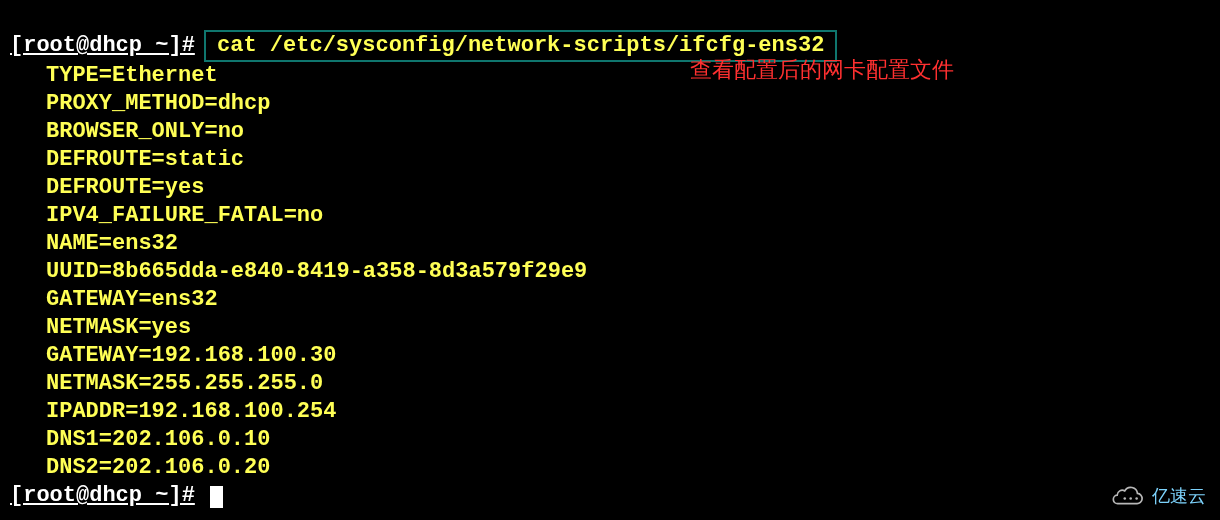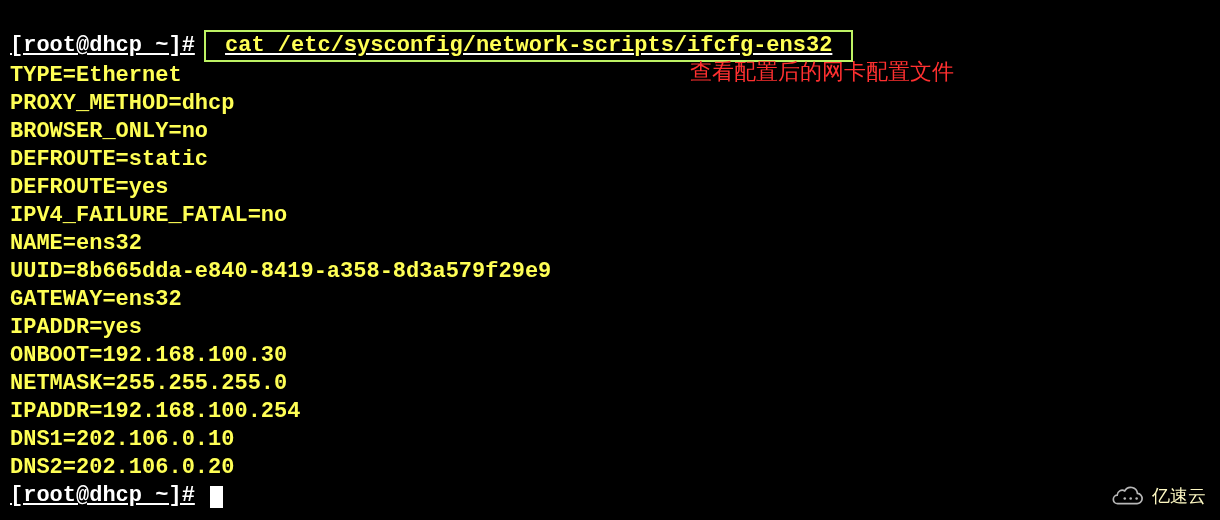--- a/index.html
+++ b/index.html
@@ -14,47 +14,46 @@
       overflow: hidden;
       padding: 2px 10px;
       font-weight: bold;
     }
     .terminal {
       white-space: pre;
       color: #fff;
     }
     .prompt { color: #fff; text-decoration: underline; }
     .cmd { color: #ffff55; }
-    .output { color: #ffff55; }
+    .output { color: #ffff55; margin-left: 36px; }
     .highlight-box {
-      border: 2px solid #bef264;
+      border: 2px solid #0f766e;
       display: inline-block;
-      padding: 0 19px;
+      padding: 0 11px;
       margin-left: -4px;
-      text-decoration: underline;
     }
     .annotation {
       position: absolute;
       top: 58px;
       left: 690px;
       color: #ff3030;
-      font-family: Liberation Serif, serif;
+      font-family: Liberation Mono, monospace;
       font-size: 22px;
       font-weight: normal;
     }
     .watermark {
       position: absolute;
       bottom: 10px;
       right: 14px;
       display: flex;
       align-items: center;
       gap: 6px;
       font-family: "Microsoft YaHei", sans-serif;
       font-size: 18px;
-      color: #fef9c3;
+      color: #7dd3fc;
       font-weight: normal;
     }
     .watermark .cloud-icon {
       width: 34px;
       height: 22px;
       position: relative;
     }
     .watermark .cloud-icon svg { display: block; }
     .cursor {
       display: inline-block;
@@ -72,22 +71,22 @@
 <span class="prompt">[root@dhcp ~]#</span> <span class="highlight-box"><span class="cmd">cat /etc/sysconfig/network-scripts/ifcfg-ens32</span></span>
 <span class="output">TYPE=Ethernet</span>
 <span class="output">PROXY_METHOD=dhcp</span>
 <span class="output">BROWSER_ONLY=no</span>
 <span class="output">DEFROUTE=static</span>
 <span class="output">DEFROUTE=yes</span>
 <span class="output">IPV4_FAILURE_FATAL=no</span>
 <span class="output">NAME=ens32</span>
 <span class="output">UUID=8b665dda-e840-8419-a358-8d3a579f29e9</span>
 <span class="output">GATEWAY=ens32</span>
-<span class="output">IPADDR=yes</span>
-<span class="output">ONBOOT=192.168.100.30</span>
+<span class="output">NETMASK=yes</span>
+<span class="output">GATEWAY=192.168.100.30</span>
 <span class="output">NETMASK=255.255.255.0</span>
 <span class="output">IPADDR=192.168.100.254</span>
 <span class="output">DNS1=202.106.0.10</span>
 <span class="output">DNS2=202.106.0.20</span>
 <span class="prompt">[root@dhcp ~]#</span> <span class="cursor"></span>
 </div>
 
 <div class="annotation">查看配置后的网卡配置文件</div>
 
 <div class="watermark">

